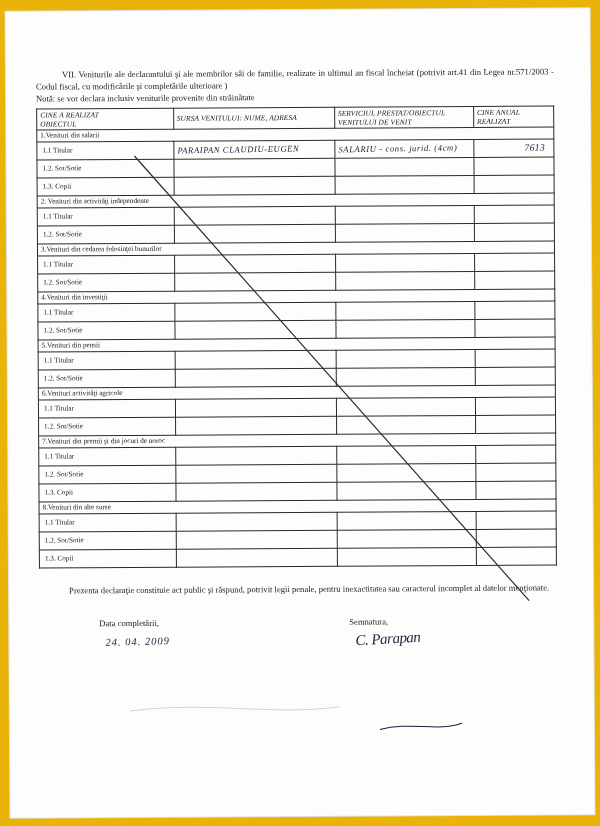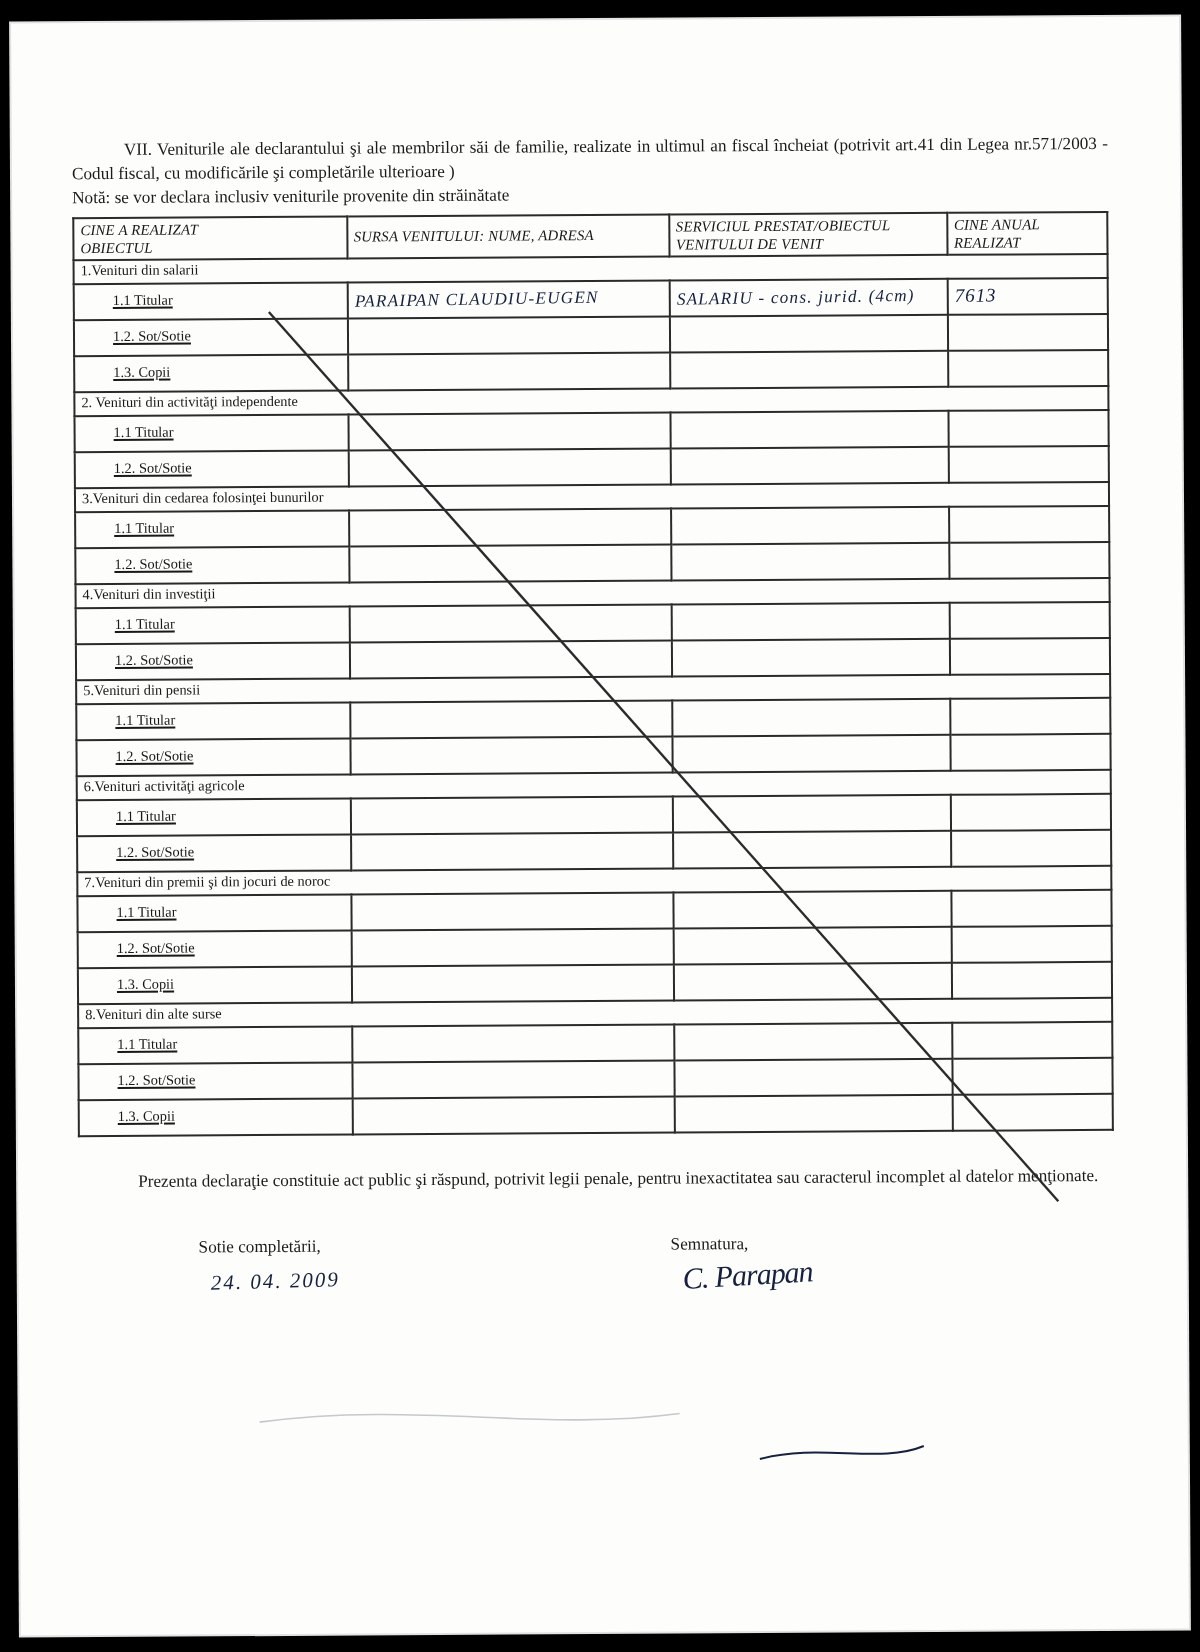--- a/index.html
+++ b/index.html
@@ -10,21 +10,21 @@
   body {
     width: 600px;
     height: 826px;
     overflow: hidden;
     font-family: "Liberation Serif", serif;
   }
   #page {
     position: relative;
     width: 600px;
     height: 826px;
-    background: #000000;
+    background: #eab308;
     box-sizing: border-box;
   }
   
   #scan {
     position: absolute;
     left: 8px;
     top: 10px;
     width: 584px;
     height: 806px;
     background: #fdfdfb;
@@ -83,54 +83,54 @@
   .c4 { width: 15%; }
   tr.section td {
     height: 11px;
     font-size: 7.2px;
   }
   tr.sub td {
     height: 17px;
   }
   tr.sub td.lbl {
     font-size: 7.2px;
-    padding-left: 19px;
-    text-decoration: underline;
+    padding-left: 5px;
   }
   .hw {
     font-family: "Liberation Serif", serif;
     font-style: italic;
     font-size: 8.6px;
     color: #16213f;
     letter-spacing: 0.6px;
     white-space: nowrap;
     transform: rotate(-0.6deg);
     display: inline-block;
   }
   .hw.amount {
     font-size: 9.6px;
     letter-spacing: 0.4px;
+    margin-left: 47px;
   }
   .closing {
     margin-top: 16px;
     font-size: 8.6px;
     line-height: 12px;
     color: #1b1b1b;
     text-align: justify;
   }
   .closing .ind { display: inline-block; width: 30px; }
   .signrow {
     margin-top: 22px;
     position: relative;
     height: 60px;
     font-size: 8.6px;
     color: #1b1b1b;
   }
   .signrow .left { position: absolute; left: 60px; top: 0; }
-  .signrow .right { position: absolute; left: 296px; top: 0; }
+  .signrow .right { position: absolute; left: 310px; top: 0; }
   .hw.date {
     display: inline-block;
     margin-top: 8px;
     margin-left: 6px;
     font-size: 10.5px;
     letter-spacing: 1px;
     transform: rotate(-1.2deg);
   }
   .hw.sig {
     display: inline-block;
@@ -319,21 +319,21 @@
               <td class="c3"><span class="hw"></span></td>
               <td class="c4"><span class="hw amount"></span></td>
             </tr>
           </tbody>
       </table>
 
       <div class="closing"><span class="ind"></span><span>Prezenta declaraţie constituie act public şi răspund, potrivit legii penale, pentru inexactitatea sau caracterul incomplet al datelor menţionate.</span></div>
 
       <div class="signrow">
         <div class="left">
-          <div>Sotie completării,</div>
+          <div>Data completării,</div>
           <div class="hw date">24. 04. 2009</div>
         </div>
         <div class="right">
           <div>Semnatura,</div>
           <div class="hw sig">C. Parapan</div>
         </div>
       </div>
 
     </div>
 

